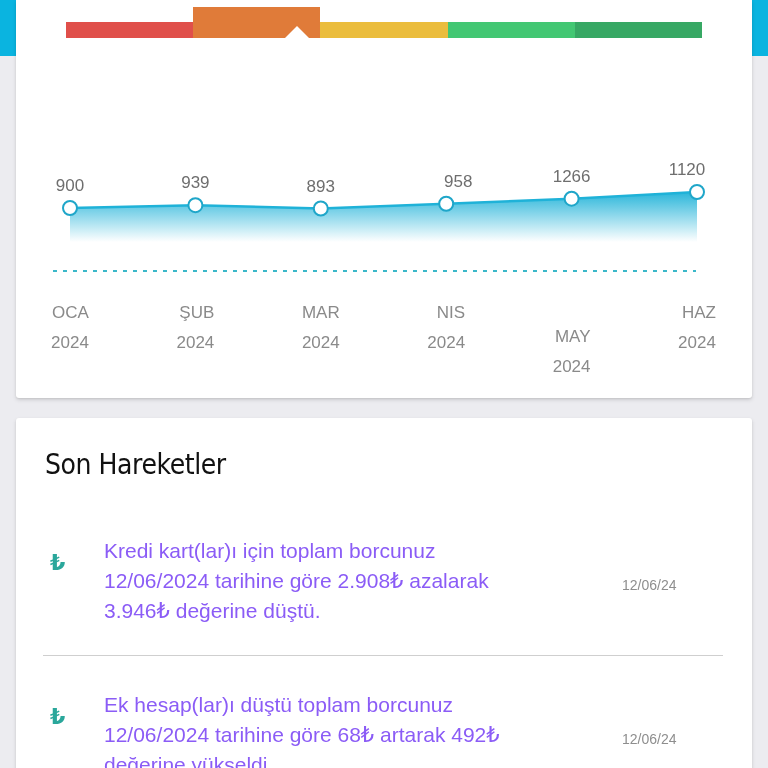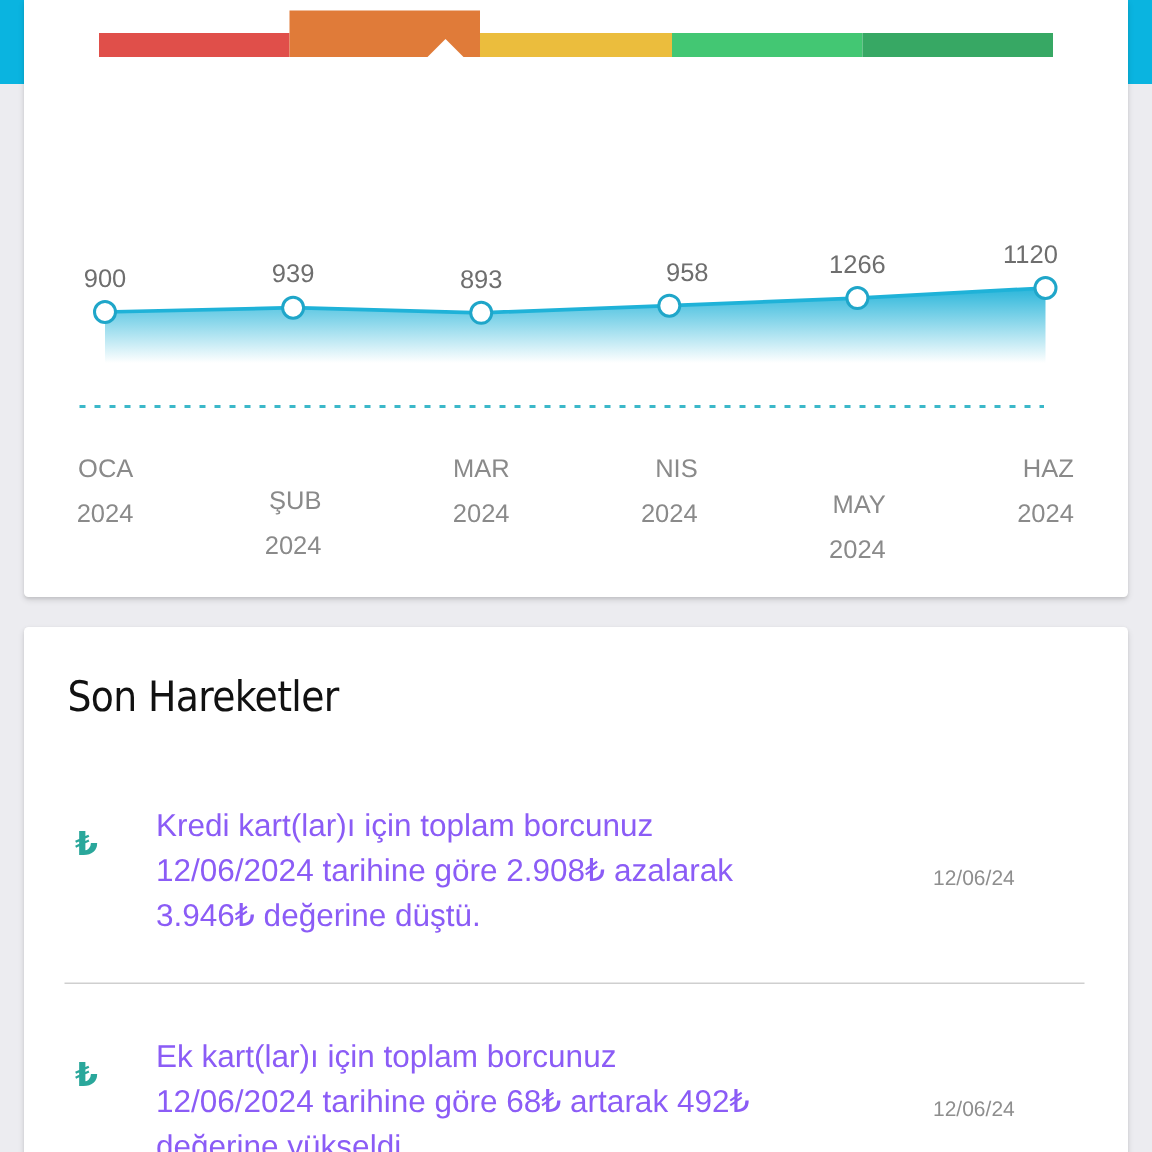--- a/index.html
+++ b/index.html
@@ -103,21 +103,21 @@
       <div class="point-label" style="left: 304.8px; top: 176.509px;">893</div>
       <div class="point-label" style="left: 430.2px; top: 171.782px; margin-left: 12px;">958</div>
       <div class="point-label" style="left: 555.6px; top: 166.691px;">1266</div>
       <div class="point-label" style="left: 671px; top: 160px;">1120</div>
     </div>
   <div id="x-ticks">
       <div class="x-tick" style="left: 54px;">
         <div>OCA</div>
         <div>2024</div>
       </div>
-      <div class="x-tick" style="left: 179.4px; margin-top: 21px;">
+      <div class="x-tick" style="left: 179.4px;">
         <div>ŞUB</div>
         <div>2024</div>
       </div>
       <div class="x-tick" style="left: 304.8px;">
         <div>MAR</div>
         <div>2024</div>
       </div>
       <div class="x-tick" style="left: 430.2px;">
         <div>NIS</div>
         <div>2024</div>
@@ -144,19 +144,19 @@
       <div>3.946₺ değerine düştü.</div>
     </div>
     <span class="activity-date">12/06/24</span>
   </div>
 
   <div class="divider" style="top:237px;"></div>
 
   <div class="activity-item" style="top:272px;">
     <span class="lira-icon">₺</span>
     <div class="activity-text">
-      <div>Ek kart(lar)ı için toplam borcunuz</div>
+      <div>Ek hesap(lar)ı düştü toplam borcunuz</div>
       <div>12/06/2024 tarihine göre 68₺ artarak 492₺</div>
       <div>değerine yükseldi.</div>
     </div>
     <span class="activity-date">12/06/24</span>
   </div>
 </div>
 
 </body></html>

